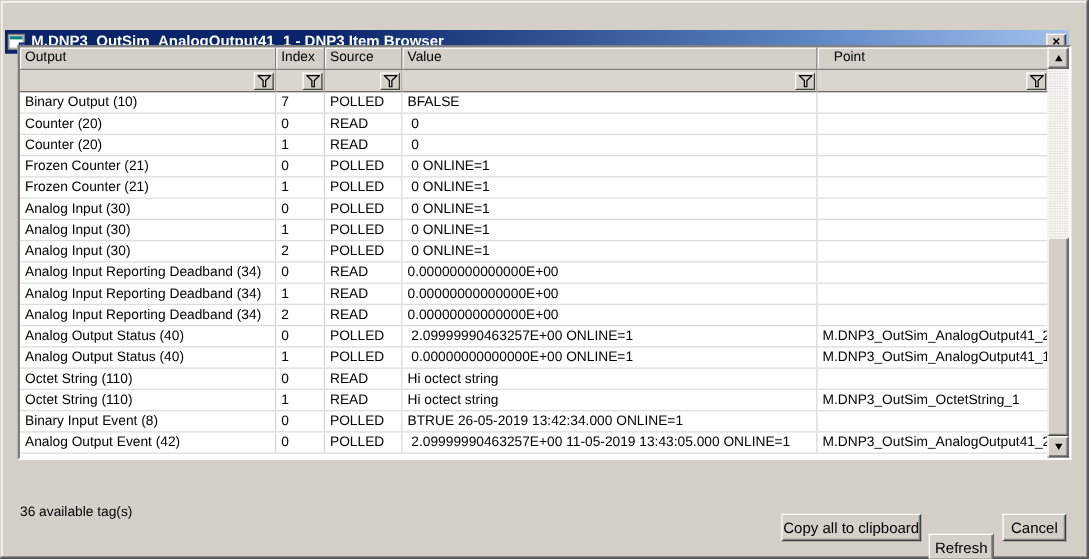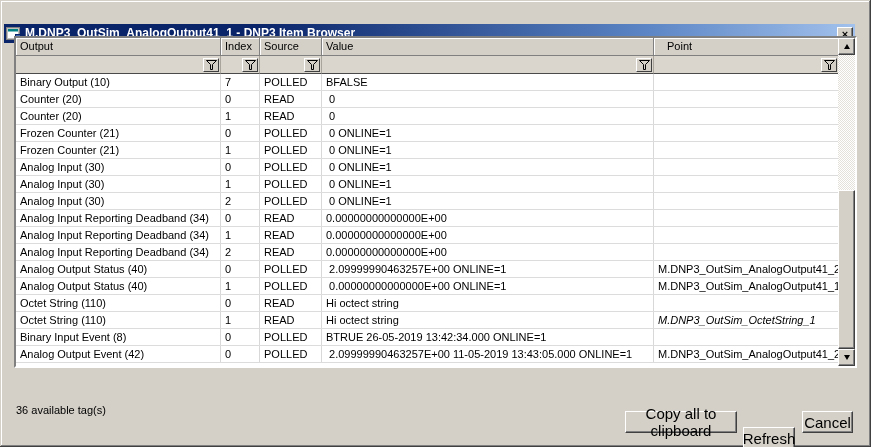--- a/index.html
+++ b/index.html
@@ -85,21 +85,21 @@
     border:1px solid; border-color:#FFFFFF #404040 #404040 #FFFFFF;
     box-shadow: inset -1px -1px 0 #808080;
   }
 
   
   .status { position:absolute; left:16px; top:404px; font-size:11px; color:#000; }
   .btn {
     position:absolute; top:411px; height:22px; background:#D4D0C8;
     border:1px solid; border-color:#FFFFFF #404040 #404040 #FFFFFF;
     box-shadow: inset -1px -1px 0 #808080;
-    font-family:"Liberation Sans","DejaVu Sans",sans-serif; font-size:15px; color:#000;
+    font-family:"Liberation Sans","DejaVu Sans",sans-serif; font-size:12px; color:#000;
     display:flex; align-items:center; justify-content:center; cursor:default;
   }
   .btn-copy { left:625px; width:112px; }
   .btn-refresh { left:743px; width:52px;margin-top:16px; }
   .btn-cancel { left:802px; width:51px; }
 </style>
 </head>
 <body>
 
 <div class="window">
@@ -266,21 +266,21 @@
         <div class="cell-index">0</div>
         <div class="cell-source">READ</div>
         <div class="cell-value">Hi octect string</div>
         <div class="cell-point" style="border-right:none;"></div>
       </div>
         <div class="data-row cols" style="">
         <div class="cell-group">Octet String (110)</div>
         <div class="cell-index">1</div>
         <div class="cell-source">READ</div>
         <div class="cell-value">Hi octect string</div>
-        <div class="cell-point" style="border-right:none;font-style:italic;">M.DNP3_OutSim_OctetString_1</div>
+        <div class="cell-point" style="border-right:none;">M.DNP3_OutSim_OctetString_1</div>
       </div>
         <div class="data-row cols" style="">
         <div class="cell-group">Binary Input Event (8)</div>
         <div class="cell-index">0</div>
         <div class="cell-source">POLLED</div>
         <div class="cell-value">BTRUE 26-05-2019 13:42:34.000 ONLINE=1</div>
         <div class="cell-point" style="border-right:none;"></div>
       </div>
         <div class="data-row cols" style="">
         <div class="cell-group">Analog Output Event (42)</div>

